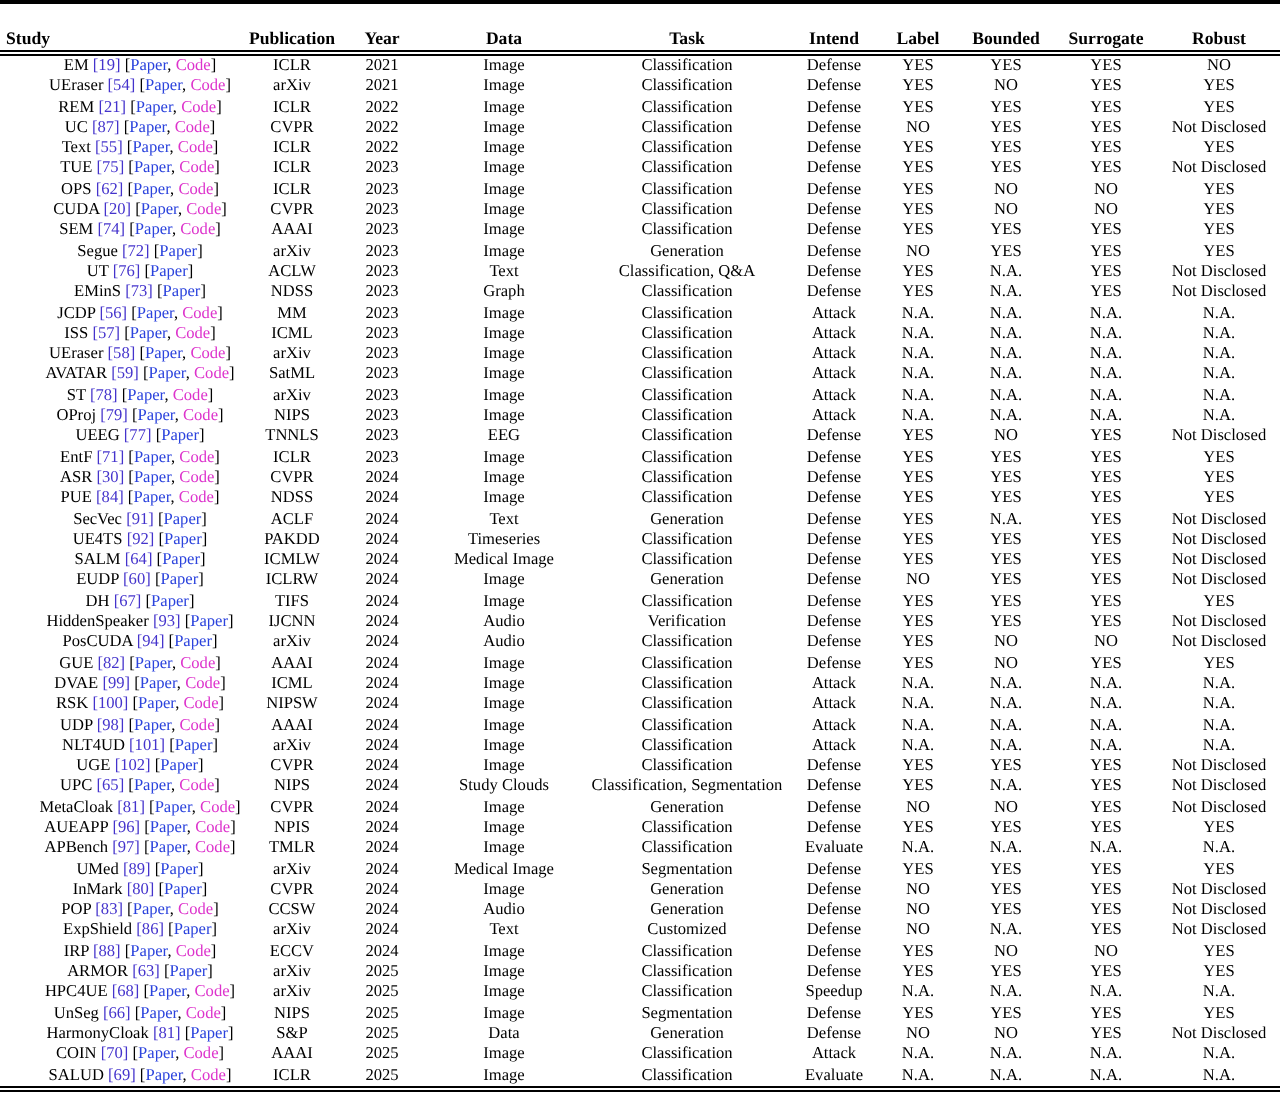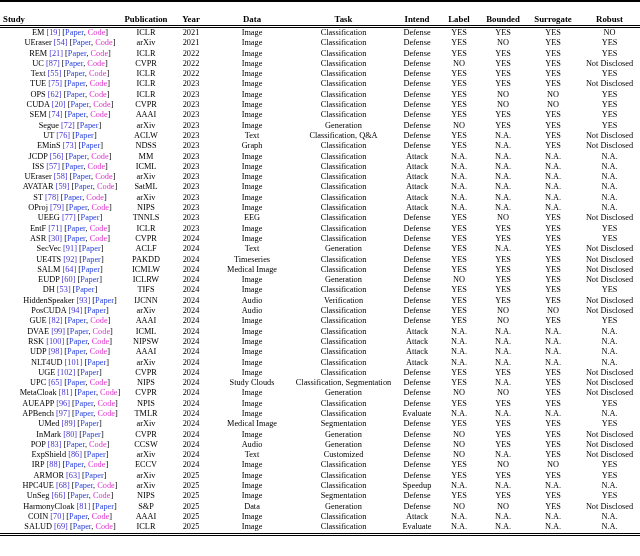--- a/index.html
+++ b/index.html
@@ -325,20 +325,32 @@
         <td>2024</td>
         <td>Image</td>
         <td>Classification</td>
         <td>Defense</td>
         <td>YES</td>
         <td>YES</td>
         <td>YES</td>
         <td>YES</td>
       </tr>
       <tr>
+        <td class="study"><span>PUE </span><a class="cite">[84]</a><span> [</span><a class="paper">Paper</a><span>, </span><a class="code">Code</a><span>]</span></td>
+        <td>NDSS</td>
+        <td>2024</td>
+        <td>Image</td>
+        <td>Classification</td>
+        <td>Defense</td>
+        <td>YES</td>
+        <td>YES</td>
+        <td>YES</td>
+        <td>YES</td>
+      </tr>
+      <tr>
         <td class="study"><span>SecVec </span><a class="cite">[91]</a><span> [</span><a class="paper">Paper</a><span>]</span></td>
         <td>ACLF</td>
         <td>2024</td>
         <td>Text</td>
         <td>Generation</td>
         <td>Defense</td>
         <td>YES</td>
         <td>N.A.</td>
         <td>YES</td>
         <td>Not Disclosed</td>
@@ -373,21 +385,21 @@
         <td>2024</td>
         <td>Image</td>
         <td>Generation</td>
         <td>Defense</td>
         <td>NO</td>
         <td>YES</td>
         <td>YES</td>
         <td>Not Disclosed</td>
       </tr>
       <tr>
-        <td class="study"><span>DH </span><a class="cite">[53]</a><span> [</span><a class="paper">Paper</a><span>]</span></td>
+        <td class="study"><span>DH </span><a class="cite">[67]</a><span> [</span><a class="paper">Paper</a><span>]</span></td>
         <td>TIFS</td>
         <td>2024</td>
         <td>Image</td>
         <td>Classification</td>
         <td>Defense</td>
         <td>YES</td>
         <td>YES</td>
         <td>YES</td>
         <td>YES</td>
       </tr>

